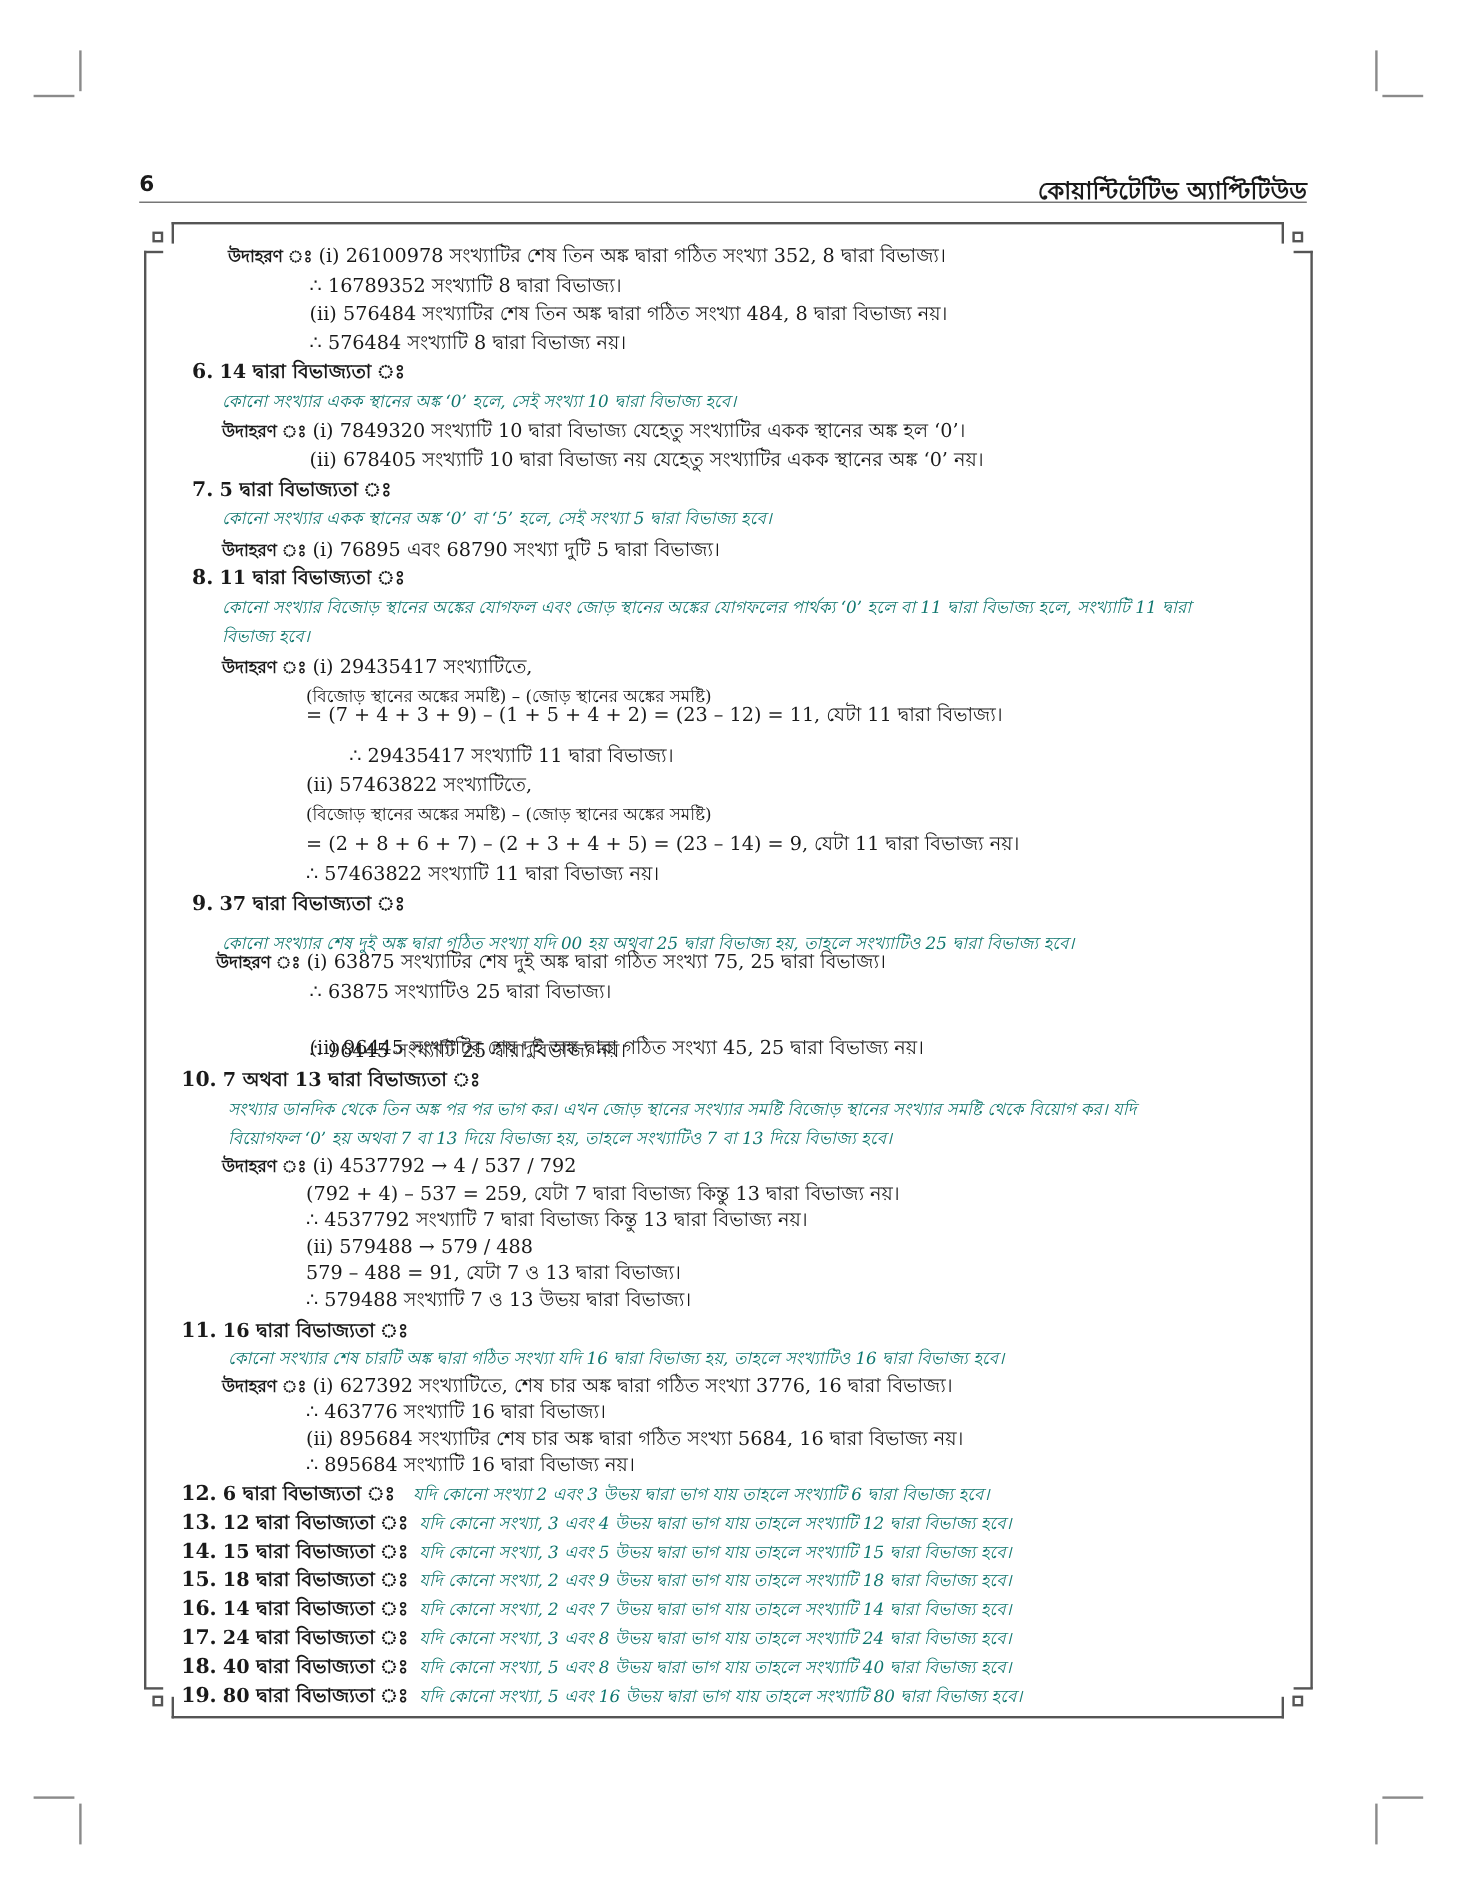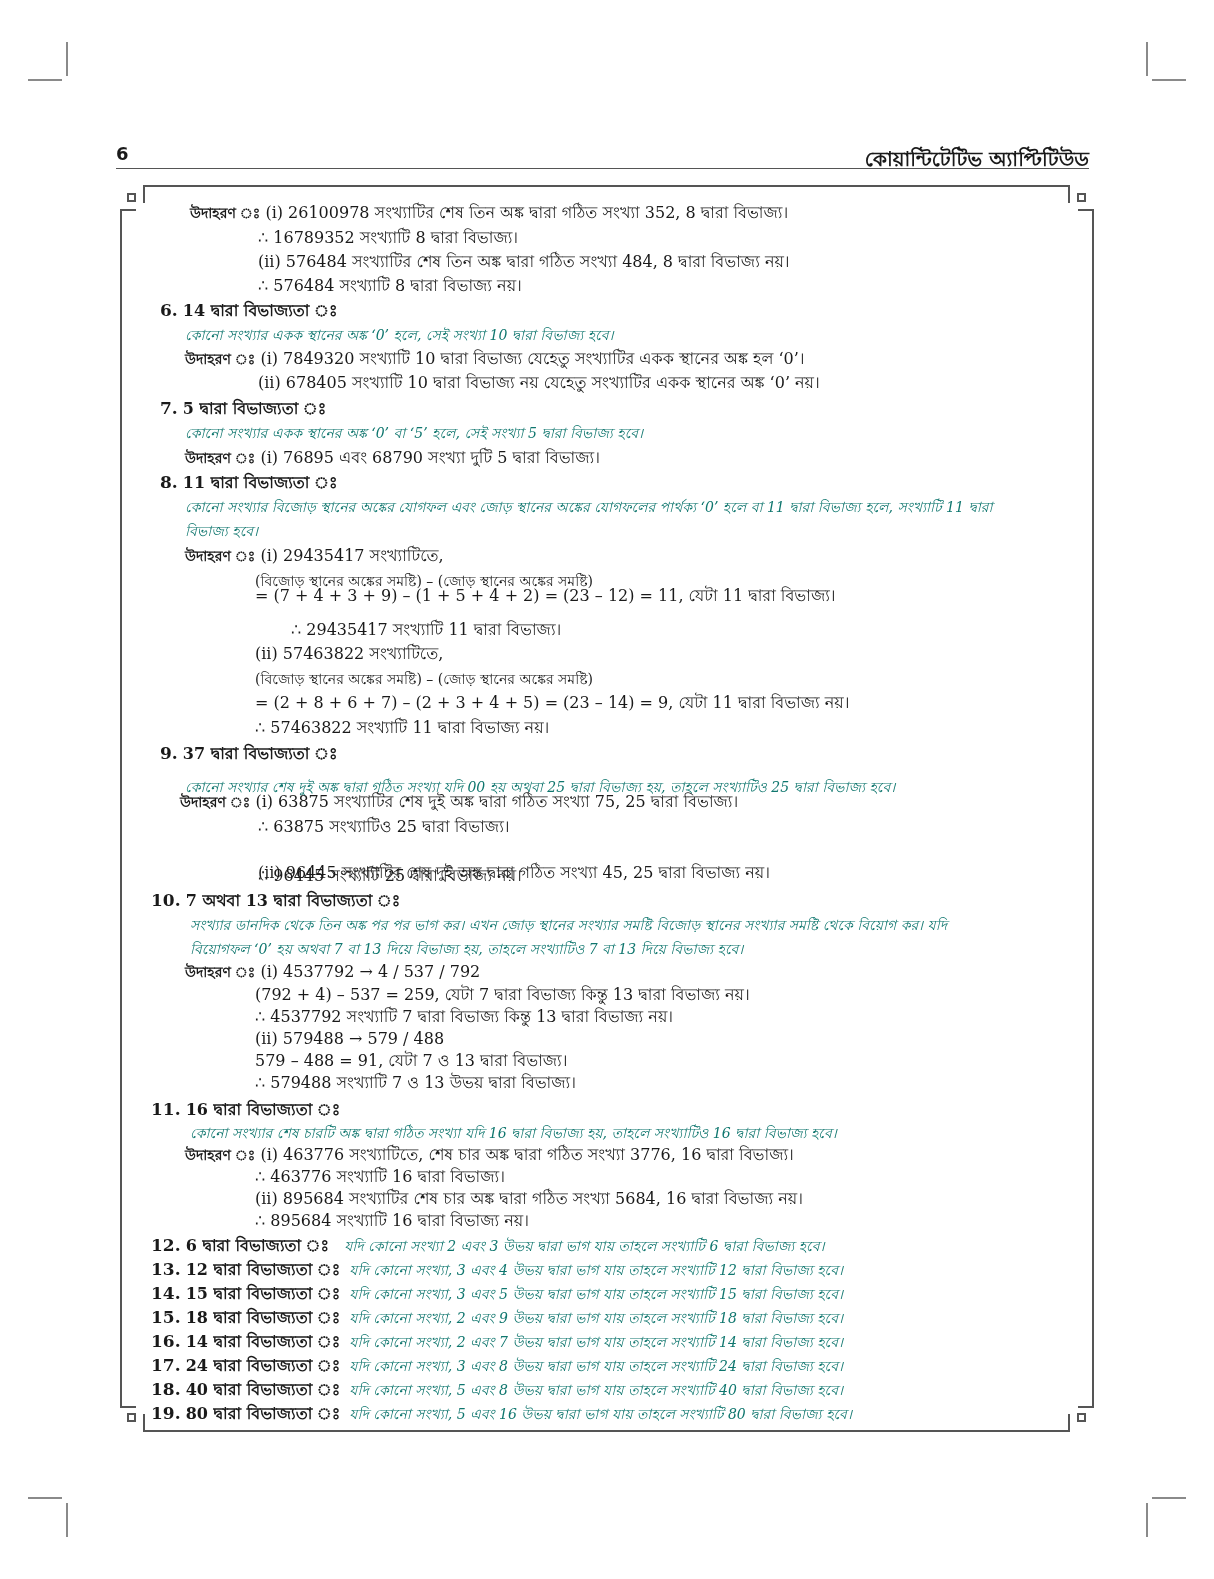--- a/index.html
+++ b/index.html
@@ -134,21 +134,21 @@
   <div class="line" style="left:255px;top:1051px;">579 – 488 = 91, যেটা 7 ও 13 দ্বারা বিভাজ্য।</div>
   <div class="line" style="left:255px;top:1073px;">∴  579488 সংখ্যাটি 7 ও 13 উভয় দ্বারা বিভাজ্য।</div>
 
   <div class="line" style="left:151px;top:1099px;">
     <span class="sn">11.</span>
     <span class="b">16 দ্বারা বিভাজ্যতা ঃ</span>
   </div>
   <div class="line it" style="left:190px;top:1123px;">কোনো সংখ্যার শেষ চারটি অঙ্ক দ্বারা গঠিত সংখ্যা যদি 16 দ্বারা বিভাজ্য হয়, তাহলে সংখ্যাটিও 16 দ্বারা বিভাজ্য হবে।</div>
   <div class="line" style="left:185px;top:1145px;">
     <span class="b" style="font-size:14px;">উদাহরণ ঃ</span>
-    <span>(i) 463776 সংখ্যাটিতে, শেষ চার অঙ্ক দ্বারা গঠিত সংখ্যা 3776, 16 দ্বারা বিভাজ্য।</span>
+    <span>(i) 627392 সংখ্যাটিতে, শেষ চার অঙ্ক দ্বারা গঠিত সংখ্যা 3776, 16 দ্বারা বিভাজ্য।</span>
   </div>
   <div class="line" style="left:255px;top:1167px;">∴  463776 সংখ্যাটি 16 দ্বারা বিভাজ্য।</div>
   <div class="line" style="left:255px;top:1189px;">(ii) 895684 সংখ্যাটির শেষ চার অঙ্ক দ্বারা গঠিত সংখ্যা 5684, 16 দ্বারা বিভাজ্য নয়।</div>
   <div class="line" style="left:255px;top:1211px;">∴  895684 সংখ্যাটি 16 দ্বারা বিভাজ্য নয়।</div>
 
   <div class="line" style="left:151px;top:1235px;">
     <span class="sn">12.</span>
     <span class="b" style="margin-right:10px;">6 দ্বারা বিভাজ্যতা ঃ</span>
     <span class="it">যদি কোনো সংখ্যা 2 এবং 3 উভয় দ্বারা ভাগ যায় তাহলে সংখ্যাটি 6 দ্বারা বিভাজ্য হবে।</span>
   </div>

